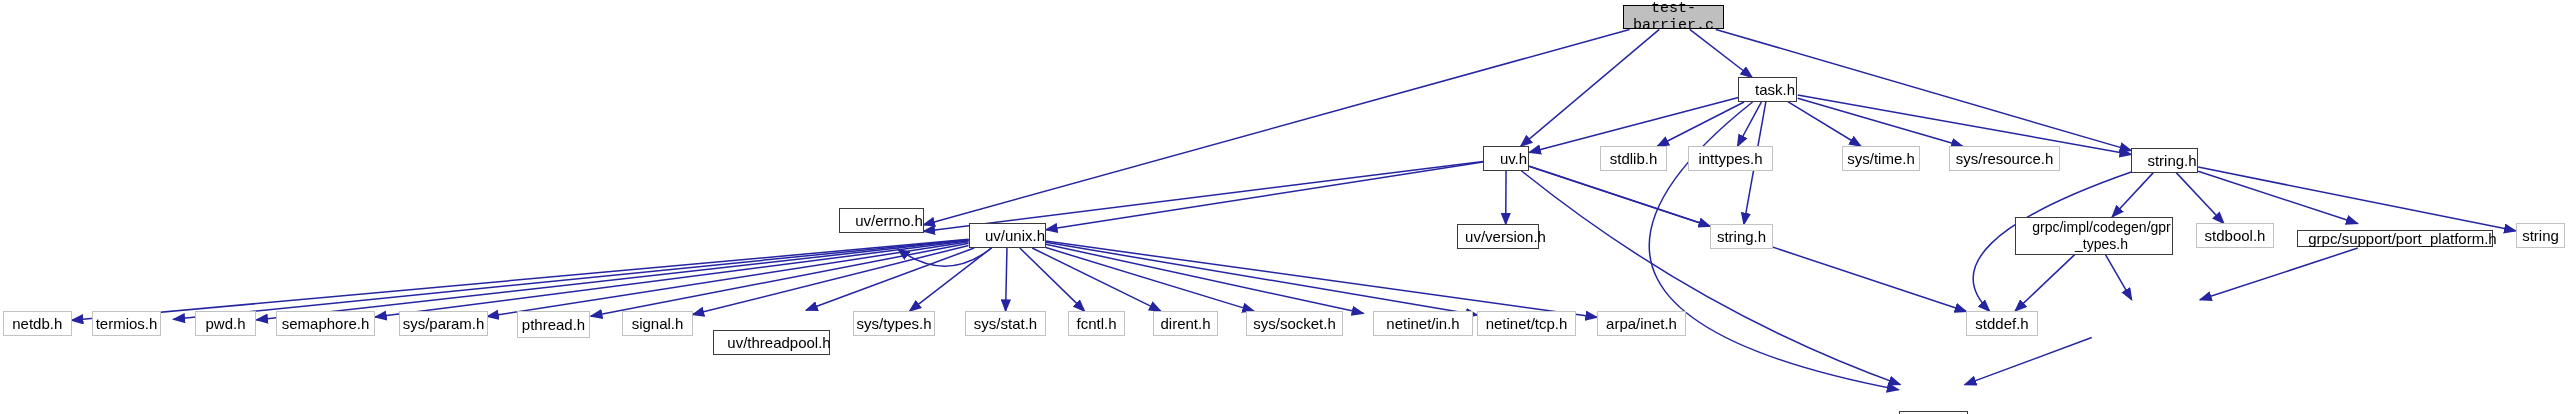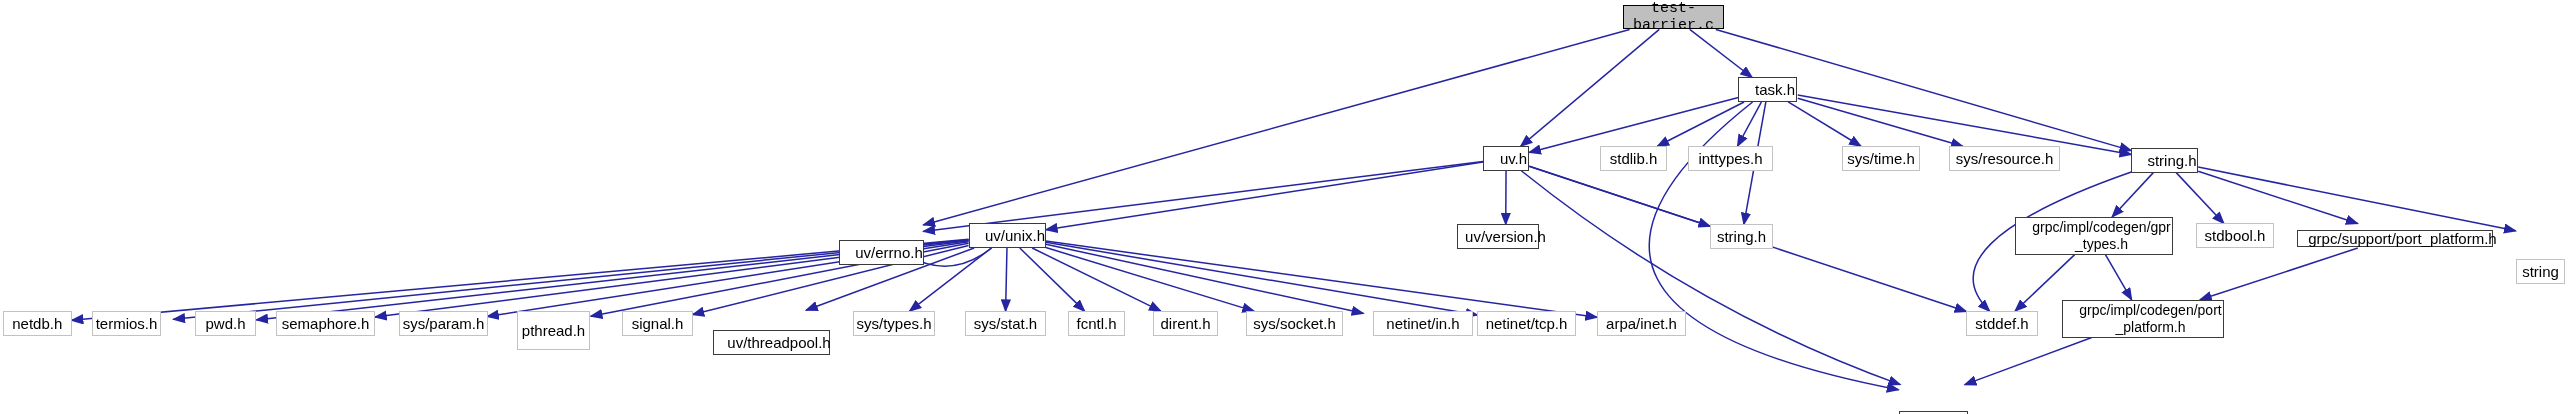--- a/index.html
+++ b/index.html
@@ -72,43 +72,41 @@
       </g>
   </svg>
 <div class="node root" style="left: 1623px; top: 4.7px; width: 101px; height: 24.5px; font-family: Liberation Mono, monospace;">test-barrier.c</div>
     <div class="node linked" style="left: 1738px; top: 77px; width: 59px; height: 24.5px;">task.h</div>
     <div class="node linked" style="left: 1483px; top: 146px; width: 46px; height: 24.5px;">uv.h</div>
     <div class="node leaf" style="left: 1600px; top: 146px; width: 67px; height: 24.5px;">stdlib.h</div>
     <div class="node leaf" style="left: 1688px; top: 146px; width: 85px; height: 24.5px;">inttypes.h</div>
     <div class="node leaf" style="left: 1842px; top: 146px; width: 78px; height: 24.5px;">sys/time.h</div>
     <div class="node leaf" style="left: 1949px; top: 146px; width: 111px; height: 24.5px;">sys/resource.h</div>
     <div class="node linked" style="left: 2131px; top: 148px; width: 67px; height: 24.5px;">string.h</div>
-    <div class="node linked" style="left: 839px; top: 240px; width: 85px; height: 24.5px;">uv/errno.h</div>
+    <div class="node linked" style="left: 839px; top: 208px; width: 85px; height: 24.5px;">uv/errno.h</div>
     <div class="node linked" style="left: 969px; top: 223px; width: 77px; height: 24.5px;">uv/unix.h</div>
     <div class="node linked" style="left: 1457px; top: 224px; width: 82px; height: 24.5px;">uv/version.h</div>
     <div class="node leaf" style="left: 1710px; top: 224px; width: 63px; height: 24.5px;">string.h</div>
     <div class="node linked twoline" style="left: 2015px; top: 217px; width: 158px; height: 38px;">grpc/impl/codegen/gpr
 _types.h</div>
     <div class="node leaf" style="left: 2196px; top: 223px; width: 78px; height: 24.5px;">stdbool.h</div>
     <div class="node linked" style="left: 2297px; top: 230px; width: 196px; height: 17px;">grpc/support/port_platform.h</div>
-    <div class="node leaf" style="left: 2516px; top: 223px; width: 49px; height: 24.5px; margin-top: 36px;">string</div>
+    <div class="node leaf" style="left: 2516px; top: 223px; width: 49px; height: 24.5px;">string</div>
     <div class="node leaf" style="left: 2.8px; top: 311px; width: 69px; height: 24.5px;">netdb.h</div>
     <div class="node leaf" style="left: 92px; top: 311px; width: 69px; height: 24.5px;">termios.h</div>
     <div class="node leaf" style="left: 195px; top: 311px; width: 61px; height: 24.5px;">pwd.h</div>
     <div class="node leaf" style="left: 276px; top: 311px; width: 99px; height: 24.5px;">semaphore.h</div>
     <div class="node leaf" style="left: 399px; top: 311px; width: 89px; height: 24.5px;">sys/param.h</div>
-    <div class="node leaf" style="left: 517px; top: 311px; width: 73px; height: 39px;">pthread.h</div>
+    <div class="node leaf" style="left: 517px; top: 311px; width: 73px; height: 27px;">pthread.h</div>
     <div class="node leaf" style="left: 622px; top: 311px; width: 71px; height: 24.5px;">signal.h</div>
     <div class="node linked" style="left: 713px; top: 310px; width: 117px; height: 25.4px; margin-top: 20px;">uv/threadpool.h</div>
     <div class="node leaf" style="left: 853px; top: 311px; width: 82px; height: 24.5px;">sys/types.h</div>
     <div class="node leaf" style="left: 965px; top: 311px; width: 81px; height: 24.5px;">sys/stat.h</div>
     <div class="node leaf" style="left: 1068px; top: 311px; width: 57px; height: 24.5px;">fcntl.h</div>
     <div class="node leaf" style="left: 1153px; top: 311px; width: 65px; height: 24.5px;">dirent.h</div>
     <div class="node leaf" style="left: 1246px; top: 311px; width: 97px; height: 24.5px;">sys/socket.h</div>
     <div class="node leaf" style="left: 1363px; top: 311px; width: 100px; height: 24.5px; margin-left: 10px;">netinet/in.h</div>
     <div class="node leaf" style="left: 1477px; top: 311px; width: 99px; height: 24.5px;">netinet/tcp.h</div>
     <div class="node leaf" style="left: 1597px; top: 311px; width: 89px; height: 24.5px;">arpa/inet.h</div>
     <div class="node leaf" style="left: 1966px; top: 311px; width: 72px; height: 24.5px;">stddef.h</div>
-    <div class="node linked twoline" style="left: 2062px; top: 300px; width: 162px; height: 38px;">grpc/impl/codegen/port
-_platform.h</div>
     <div class="node linked" style="left: 1899px; top: 384px; width: 69px; height: 23.6px; margin-top: 27px;">stdint.h</div>
   </div>
 
 
 </body></html>

